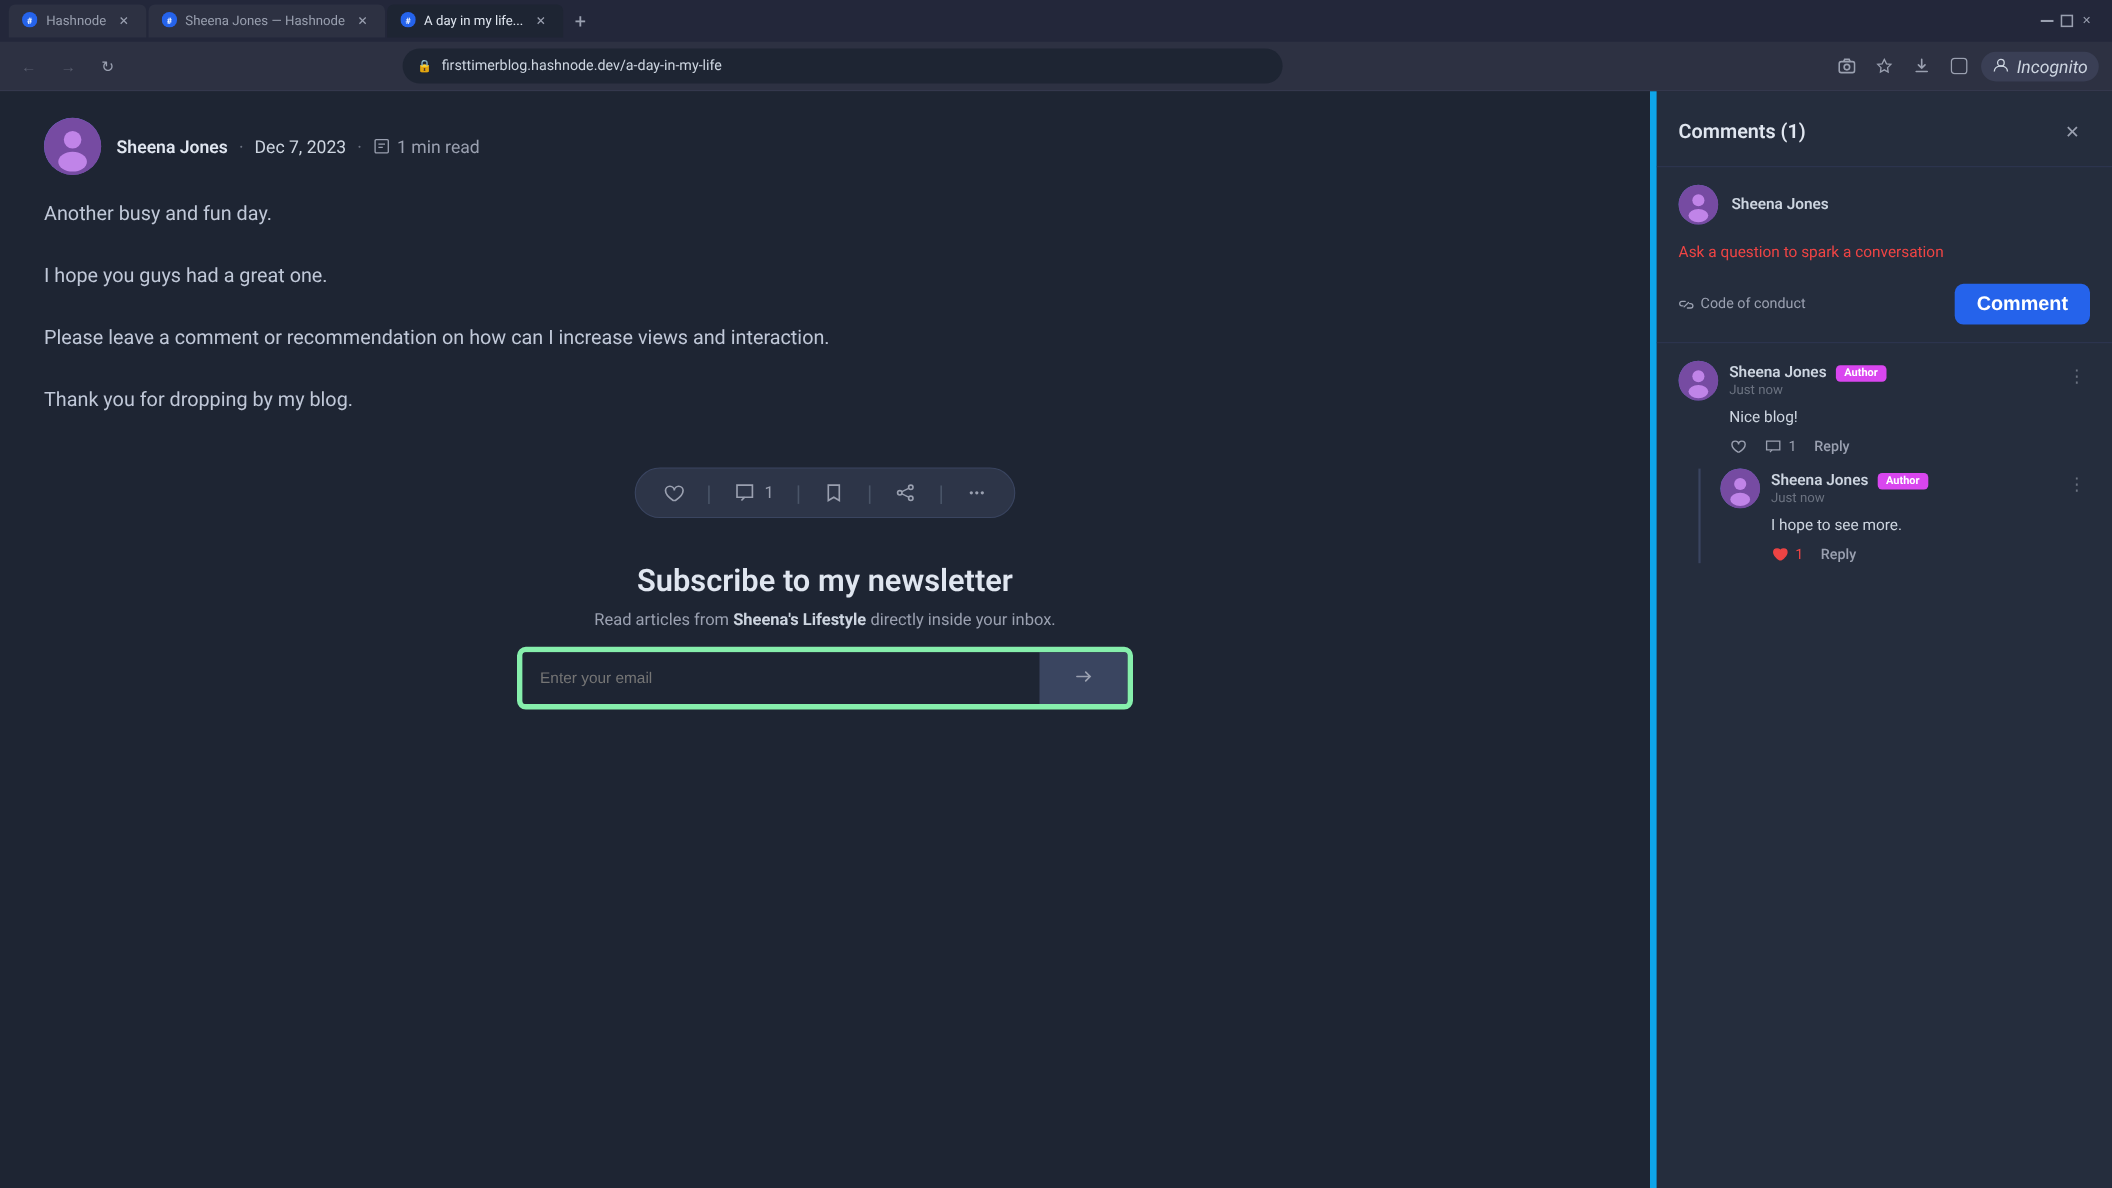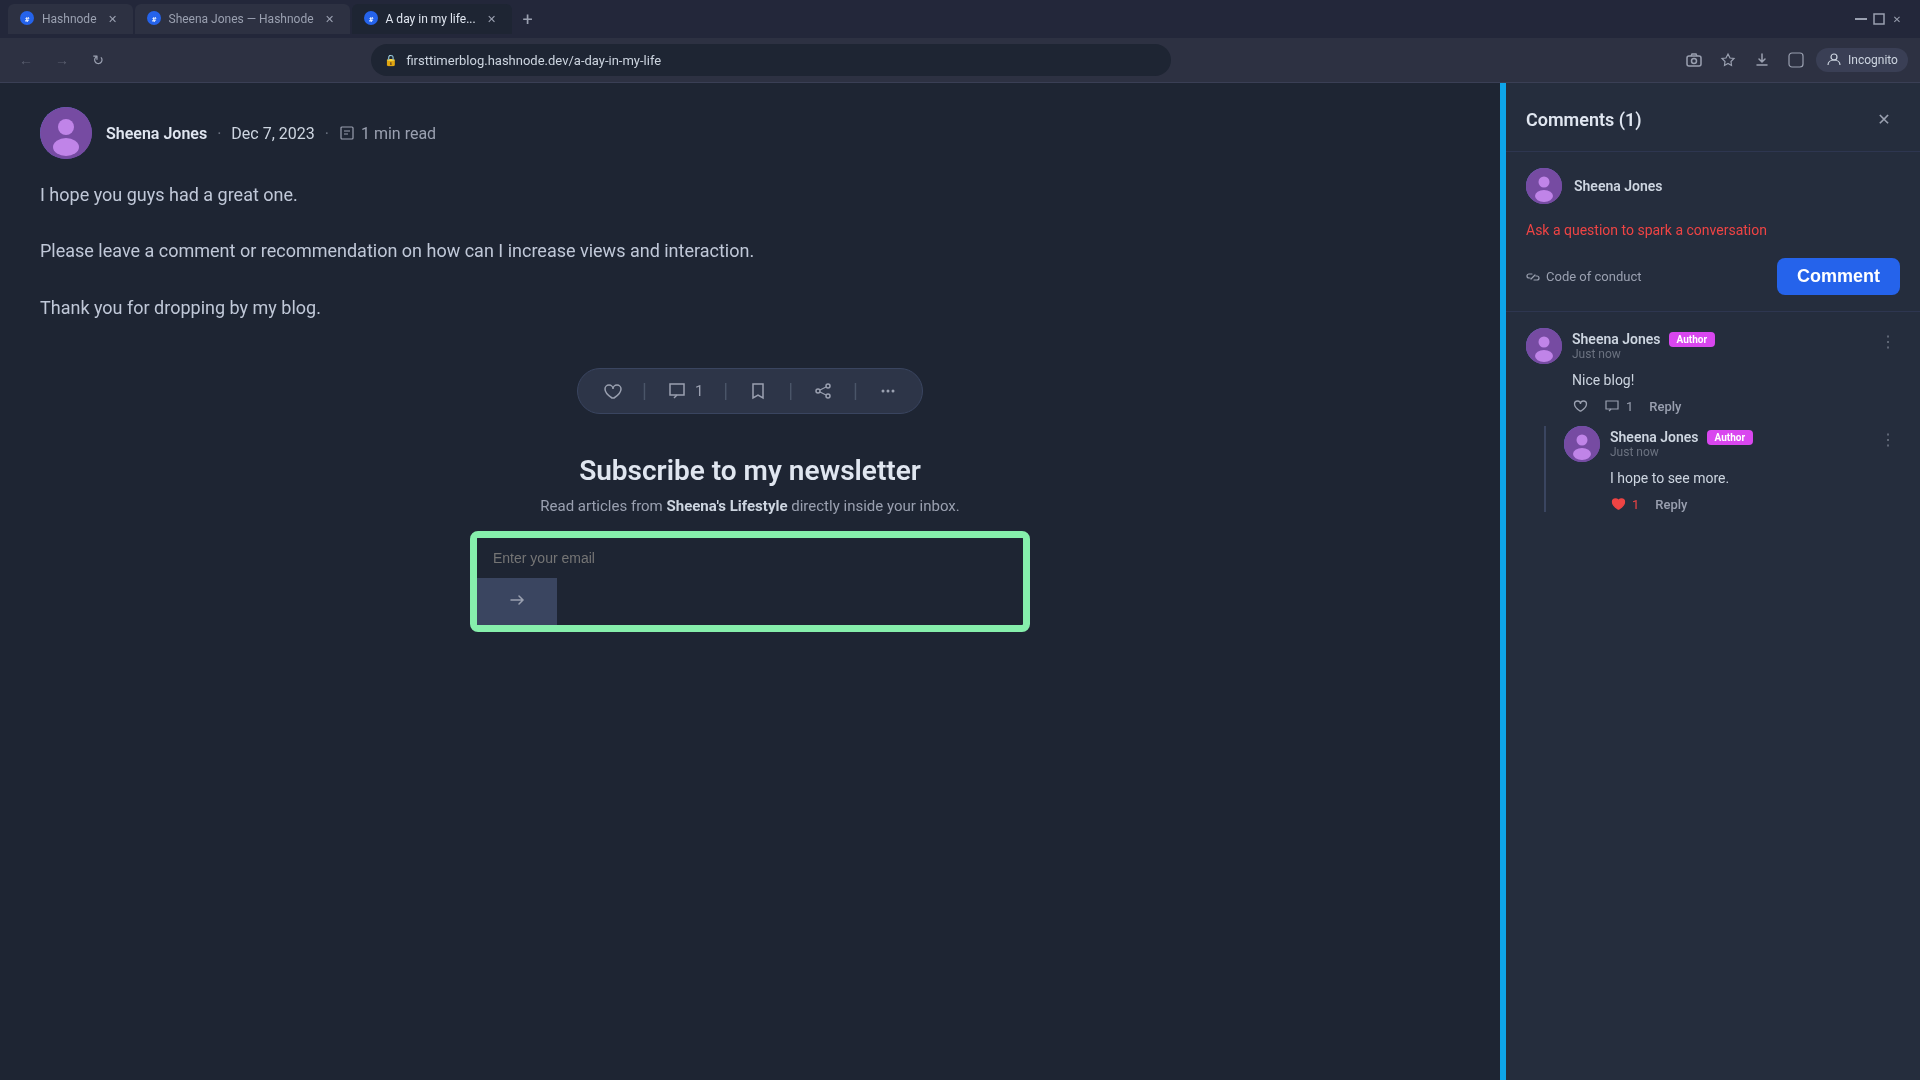--- a/index.html
+++ b/index.html
@@ -144,22 +144,23 @@
       cursor: pointer;
       font-size: 14px;
     }
     .incognito-badge {
       display: flex;
       align-items: center;
       gap: 6px;
       background: #3a3f55;
       border-radius: 16px;
       padding: 4px 10px;
-      font-size: 12px;
-      color: #cdd5e0;
+      font-size: 16px;
+      color: #cdd5e0;
+      font-style: italic;
     }
 
     
     .main-layout {
       display: flex;
       height: calc(1080px - 82px);
     }
 
     
     .article-section {
@@ -262,24 +263,23 @@
       color: #9aa0b0;
       margin-bottom: 16px;
     }
     .newsletter-desc strong {
       color: #cdd5e0;
     }
     .newsletter-input-row {
       display: flex;
       max-width: 560px;
       margin: 0 auto;
-      border: 7px solid #86efac;
+      border: 5px solid #86efac;
       border-radius: 8px;
       overflow: hidden;
-      flex-direction: column;
     }
     .newsletter-input {
       flex: 1;
       background: #1e2533;
       border: none;
       padding: 12px 16px;
       font-size: 14px;
       color: #9aa0b0;
       outline: none;
     }
@@ -595,20 +595,21 @@
               <rect x="2" y="2" width="12" height="12" rx="1" stroke="#9aa0b0" stroke-width="1.2"></rect>
               <line x1="5" y1="6" x2="11" y2="6" stroke="#9aa0b0" stroke-width="1"></line>
               <line x1="5" y1="9" x2="9" y2="9" stroke="#9aa0b0" stroke-width="1"></line>
             </svg>
           <span>1 min read</span>
         </span>
       </div>
     </div>
 
     <div class="article-content">
+      <p>Another busy and fun day.</p>
       <p>I hope you guys had a great one.</p>
       <p>Please leave a comment or recommendation on how can I increase views and interaction.</p>
       <p>Thank you for dropping by my blog.</p>
     </div>
 
     <div class="action-bar">
       <div class="action-pill">
         <div class="action-item">
           <svg width="20" height="20" viewBox="0 0 20 20" fill="none">
               <path d="M10 17s-7-4.5-7-9a4 4 0 018 0 4 4 0 018 0c0 4.5-7 9-7 9z" stroke="#9aa0b0" stroke-width="1.5"></path>

